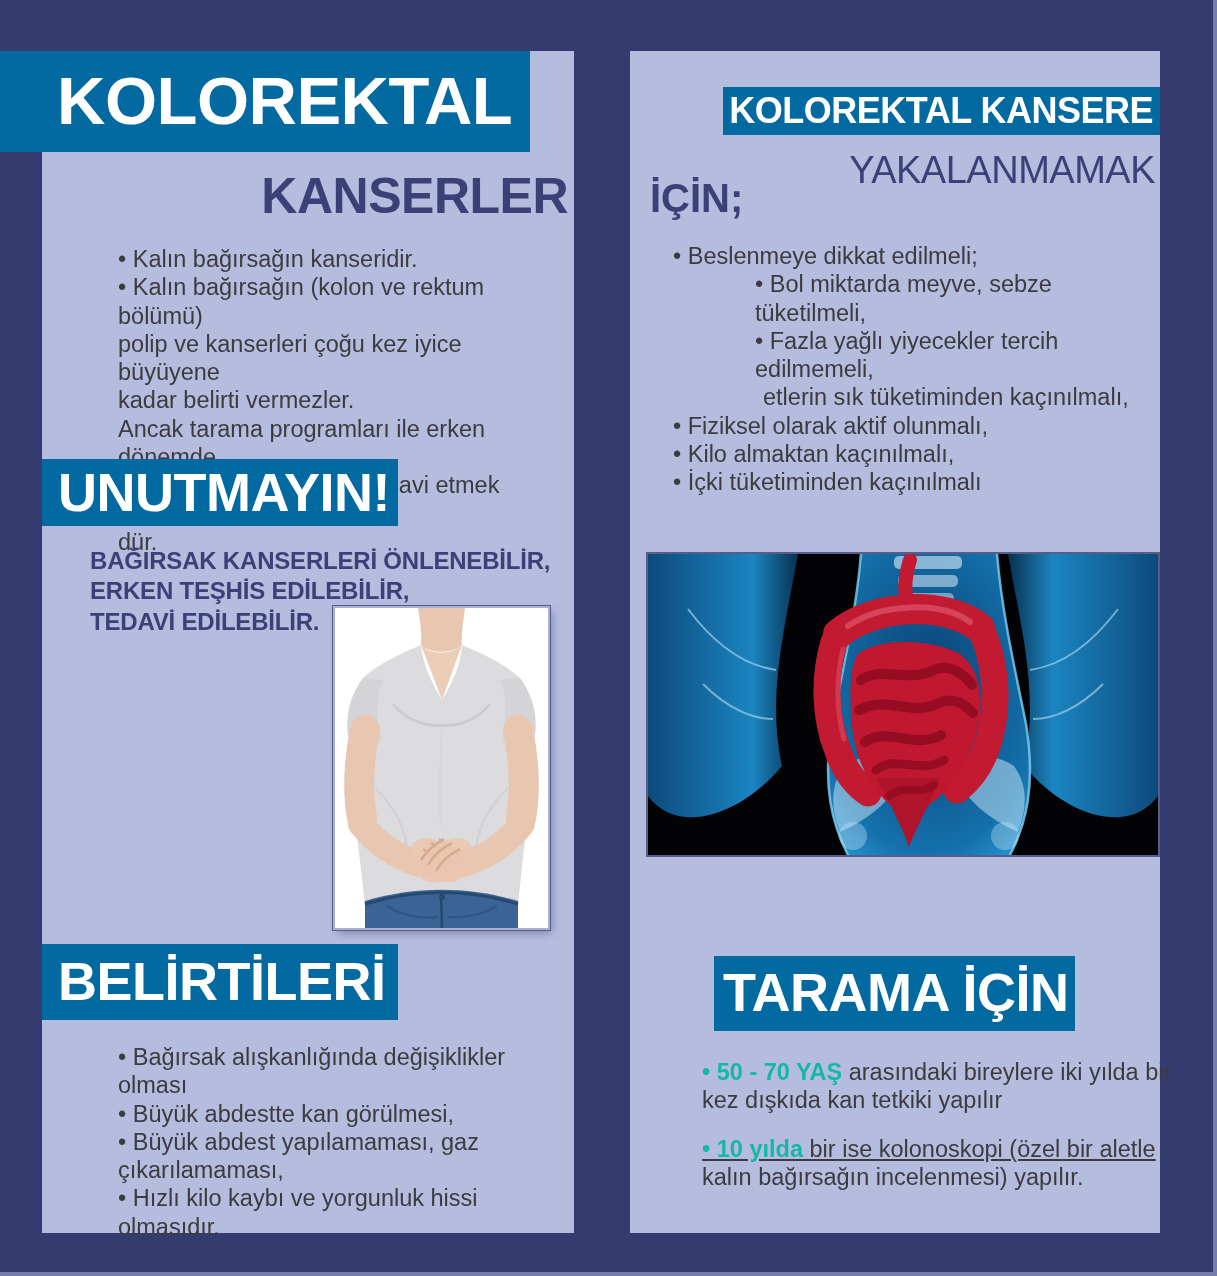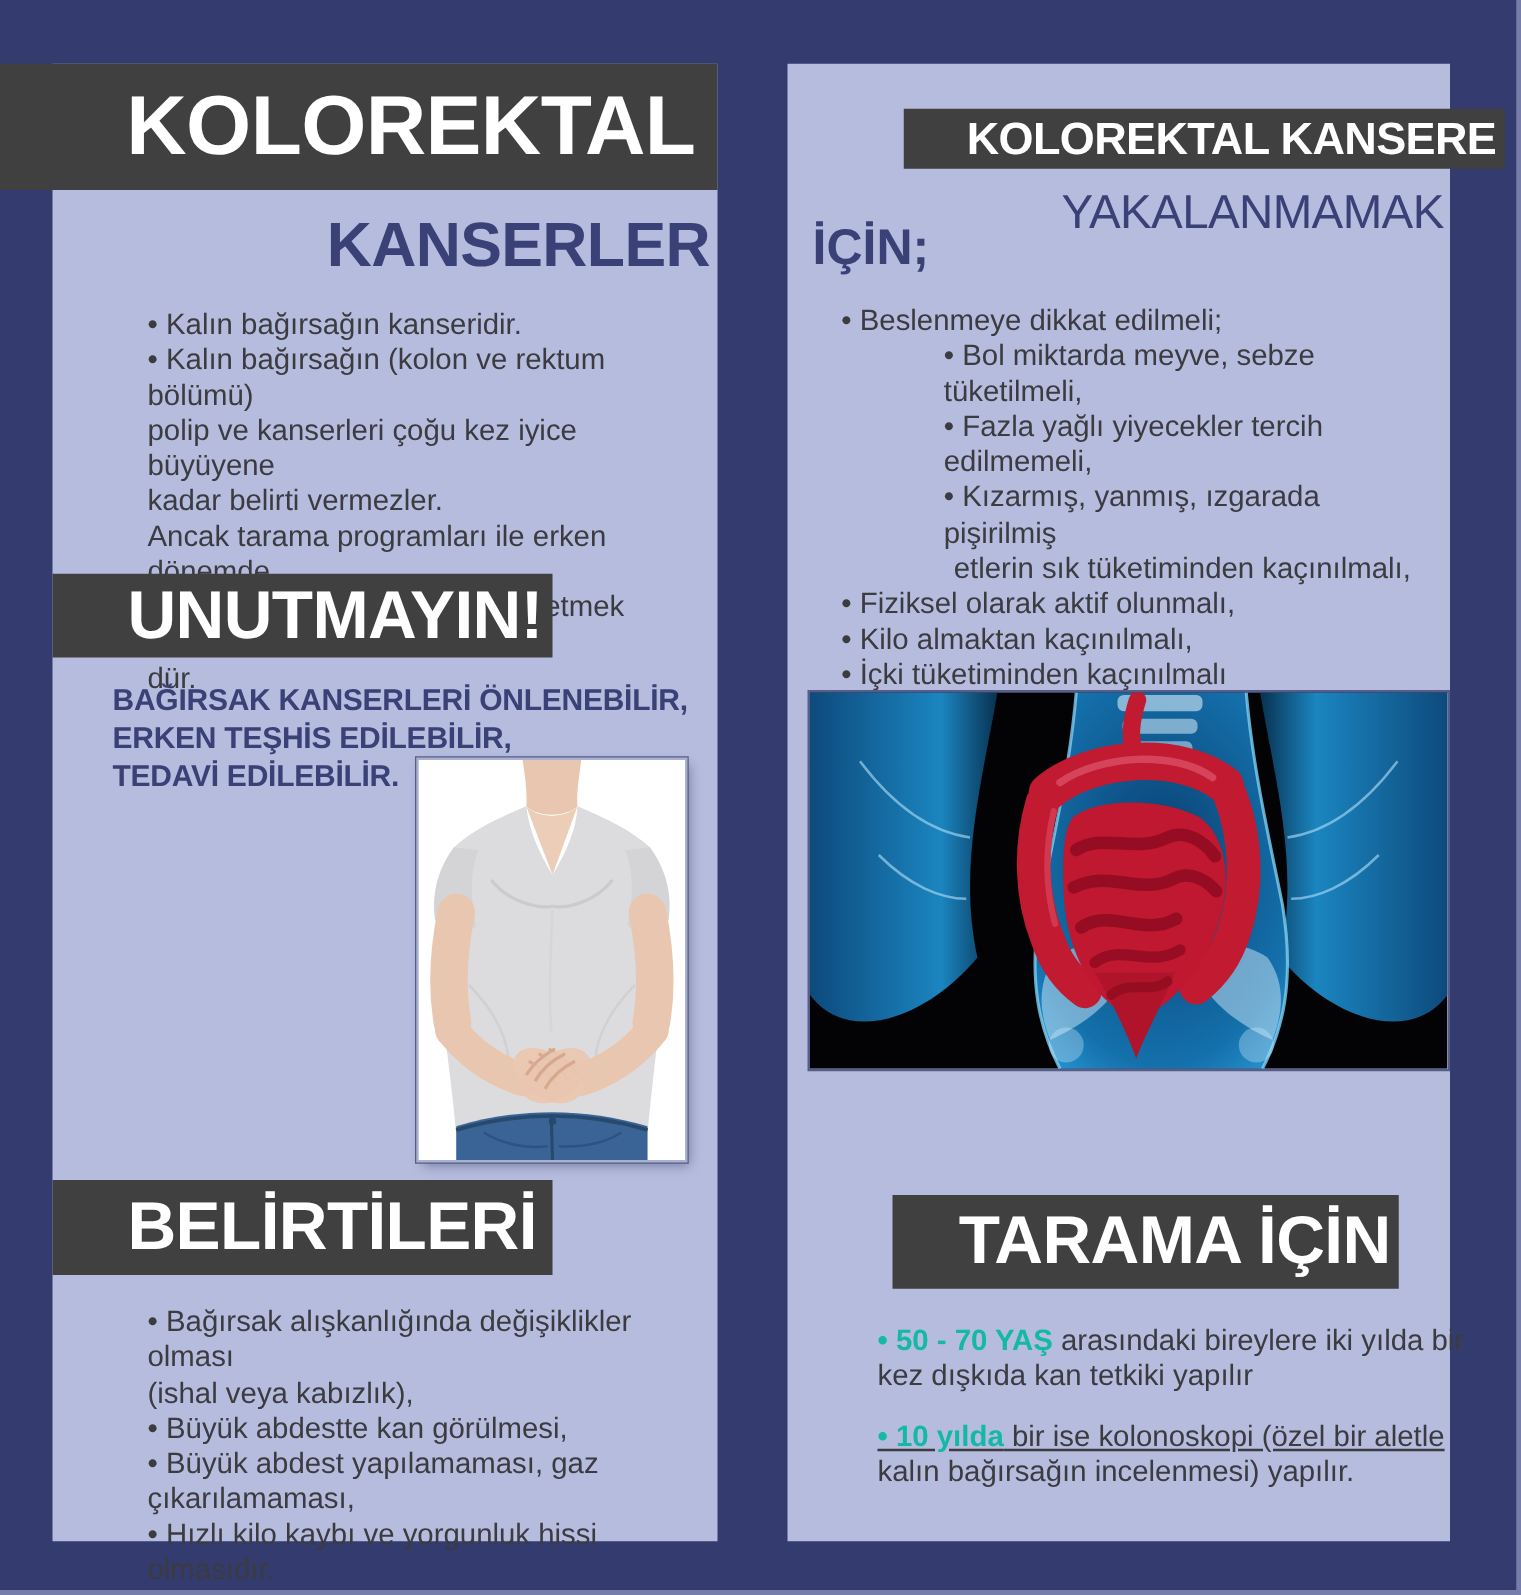--- a/index.html
+++ b/index.html
@@ -1,20 +1,20 @@
 <!DOCTYPE html>
 <html><head>
 <meta charset="utf-8">
 <style>
   html,body{margin:0;padding:0;background:#1e2340;}
   .canvas{position:relative;width:1217px;height:1276px;background:#343b6e;overflow:hidden;
           font-family:"Liberation Sans","DejaVu Sans",sans-serif;}
   .abs{position:absolute;}
   .panel{background:#b5bcde;}
-  .band{background:#404040;padding-left:44px;}
+  .band{background:#0369a1;}
   .band-text{color:#ffffff;font-weight:bold;letter-spacing:-.5px;}
   .navy{color:#3a4176;}
   .body-text{color:#3b3b40;font-size:23.5px;line-height:28.3px;}
   .ind{margin-left:82px;}
   .ind2{margin-left:90px;}
   .gap{margin-top:20px;text-decoration:underline;}
   .accent{color:#14b8a6;font-weight:bold;}
   .tarama-line{white-space:nowrap;}
   .edge-right{right:0;top:0;width:4px;height:1276px;background:#767da8;}
   .edge-bottom{left:0;bottom:0;width:1217px;height:4px;background:#767da8;}
@@ -92,39 +92,37 @@
     </svg>
   </div>
 
   <div class="abs band" style="left:42px;top:944px;width:356px;height:76px;">
     <div class="band-text" style="font-size:54px;line-height:74px;padding-left:16px;">BELİRTİLERİ</div>
   </div>
 
   <div class="abs body-text" style="left:118px;top:1043px;width:450px;">
 
   <div>• Bağırsak alışkanlığında değişiklikler olması</div>
-      <div>(ishal veya kabızlık),</div>
       <div>• Büyük abdestte kan görülmesi,</div>
       <div>• Büyük abdest yapılamaması, gaz</div>
       <div>çıkarılamaması,</div>
       <div>• Hızlı kilo kaybı ve yorgunluk hissi olmasıdır.</div>
     </div>
 
   <div class="abs band" style="left:723px;top:87px;width:437px;height:48px;">
     <div class="band-text" style="font-size:36px;line-height:47px;text-align:right;padding-right:7px;">KOLOREKTAL KANSERE</div>
   </div>
   <div class="abs navy" style="left:650px;top:137px;width:505px;text-align:right;font-size:38px;font-weight:normal;letter-spacing:-.5px;margin-top:12px;">YAKALANMAMAK</div>
   <div class="abs navy" style="left:650px;top:176px;width:505px;font-size:40px;font-weight:bold;">İÇİN;</div>
 
   <div class="abs body-text" style="left:673px;top:242px;width:470px;">
 
       <div>• Beslenmeye dikkat edilmeli;</div>
       <div class="ind">• Bol miktarda meyve, sebze tüketilmeli,</div>
       <div class="ind">• Fazla yağlı yiyecekler tercih edilmemeli,</div>
-      <div class="ind">• Kızarmış, yanmış, ızgarada pişirilmiş</div>
       <div class="ind2">etlerin sık tüketiminden kaçınılmalı,</div>
       <div>• Fiziksel olarak aktif olunmalı,</div>
       <div>• Kilo almaktan kaçınılmalı,</div>
       <div>• İçki tüketiminden kaçınılmalı</div>
     </div>
 
   <div class="abs" style="left:648px;top:554px;width:510px;height:301px;box-shadow:0 0 0 2px #565d8a;">
     <svg width="510" height="301" viewBox="0 0 510 301" xmlns="http://www.w3.org/2000/svg">
       <defs>
         <linearGradient id="armL" x1="0" y1="0" x2="1" y2="0">

